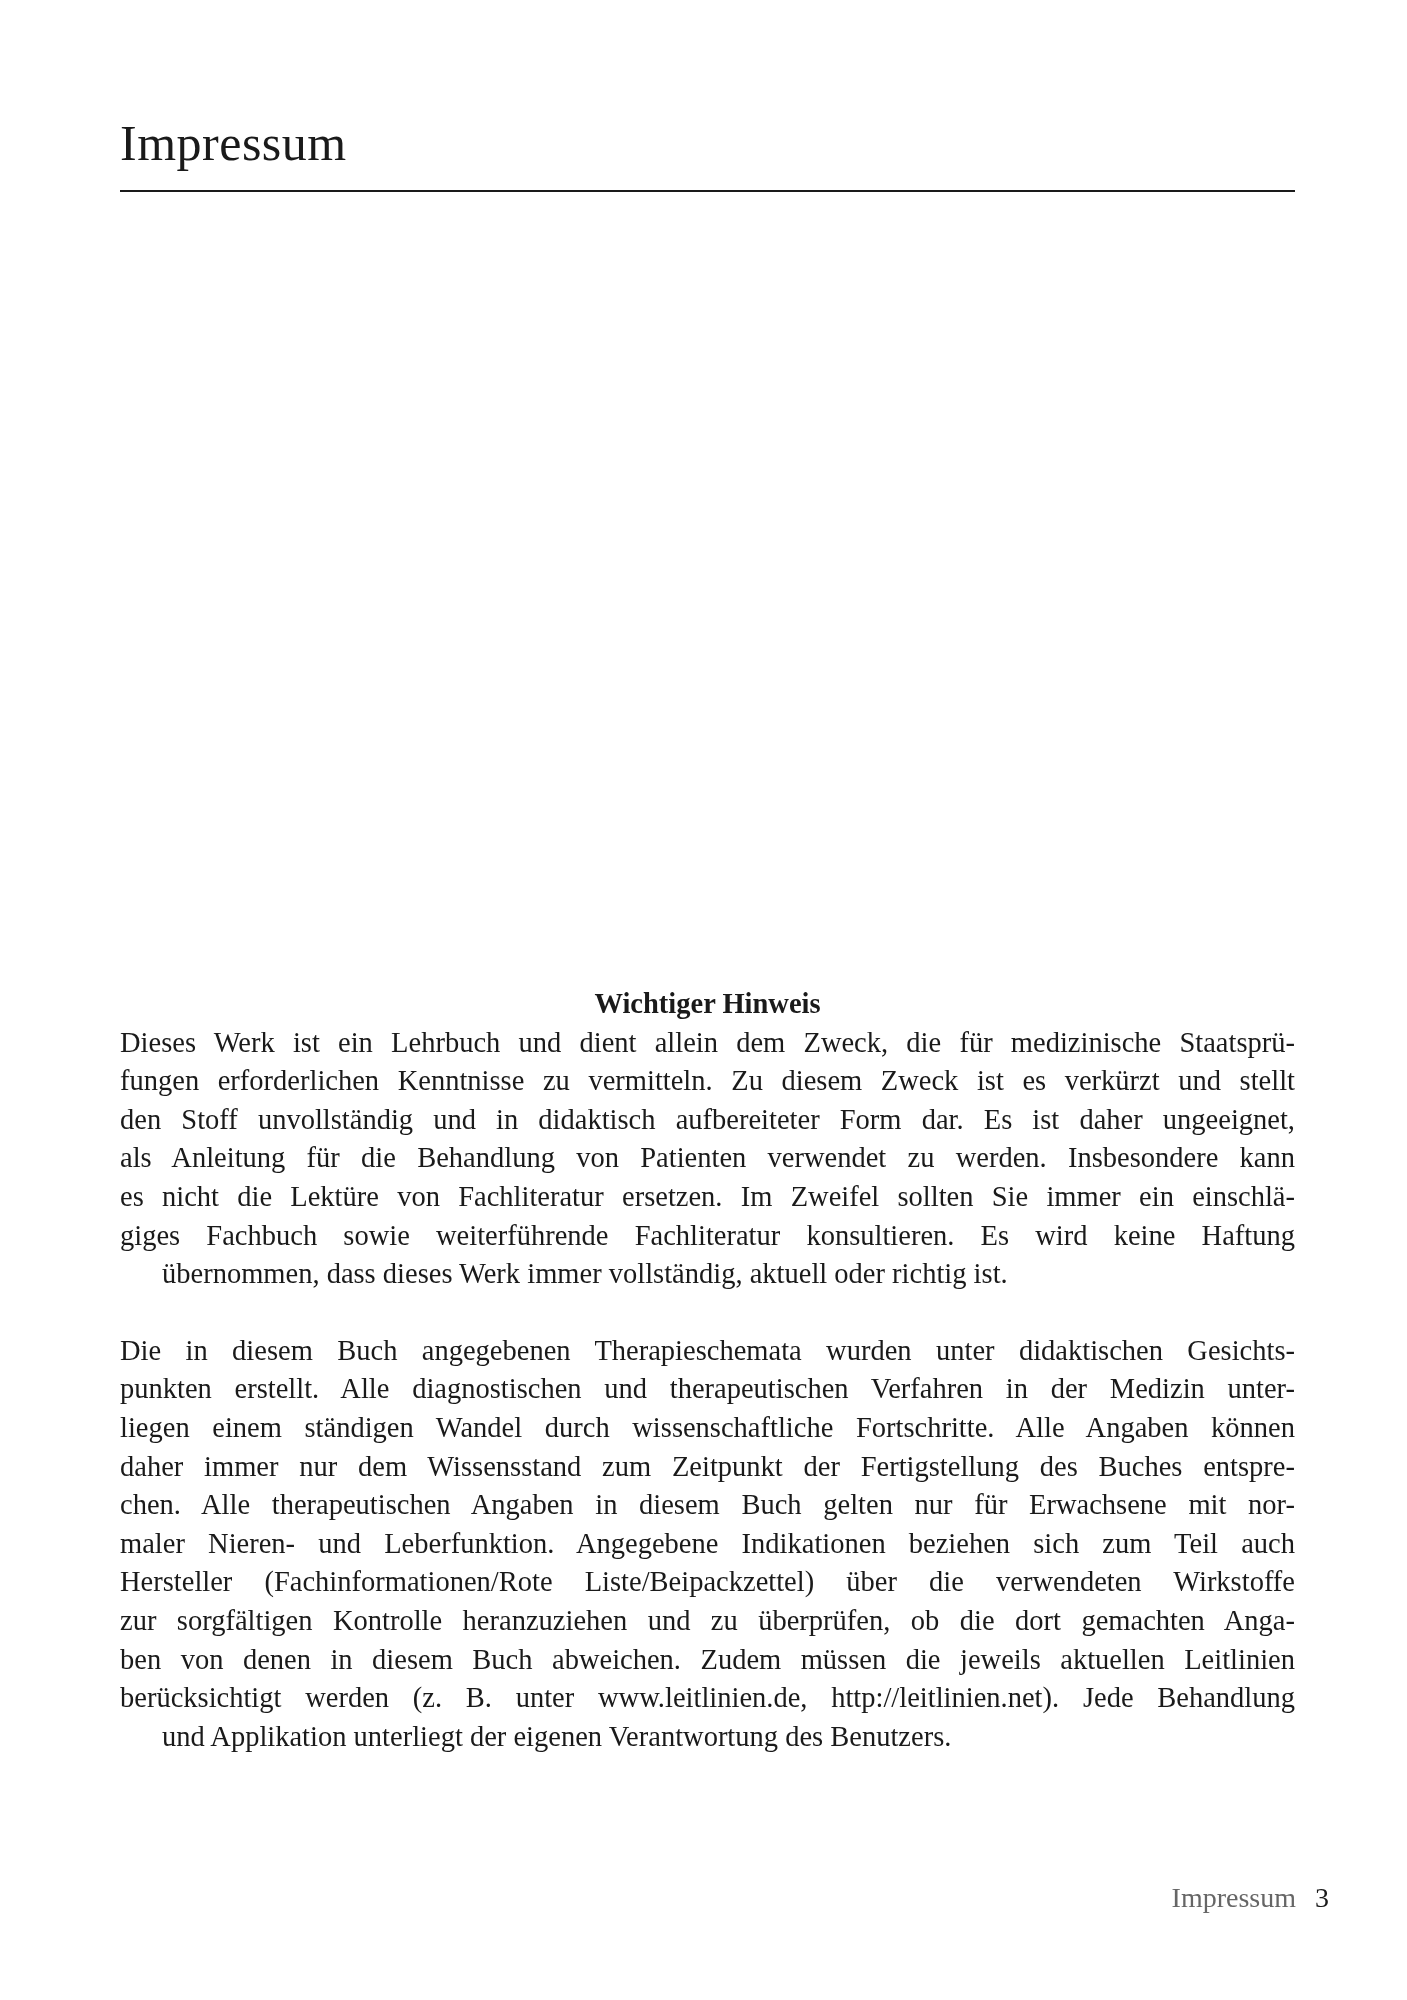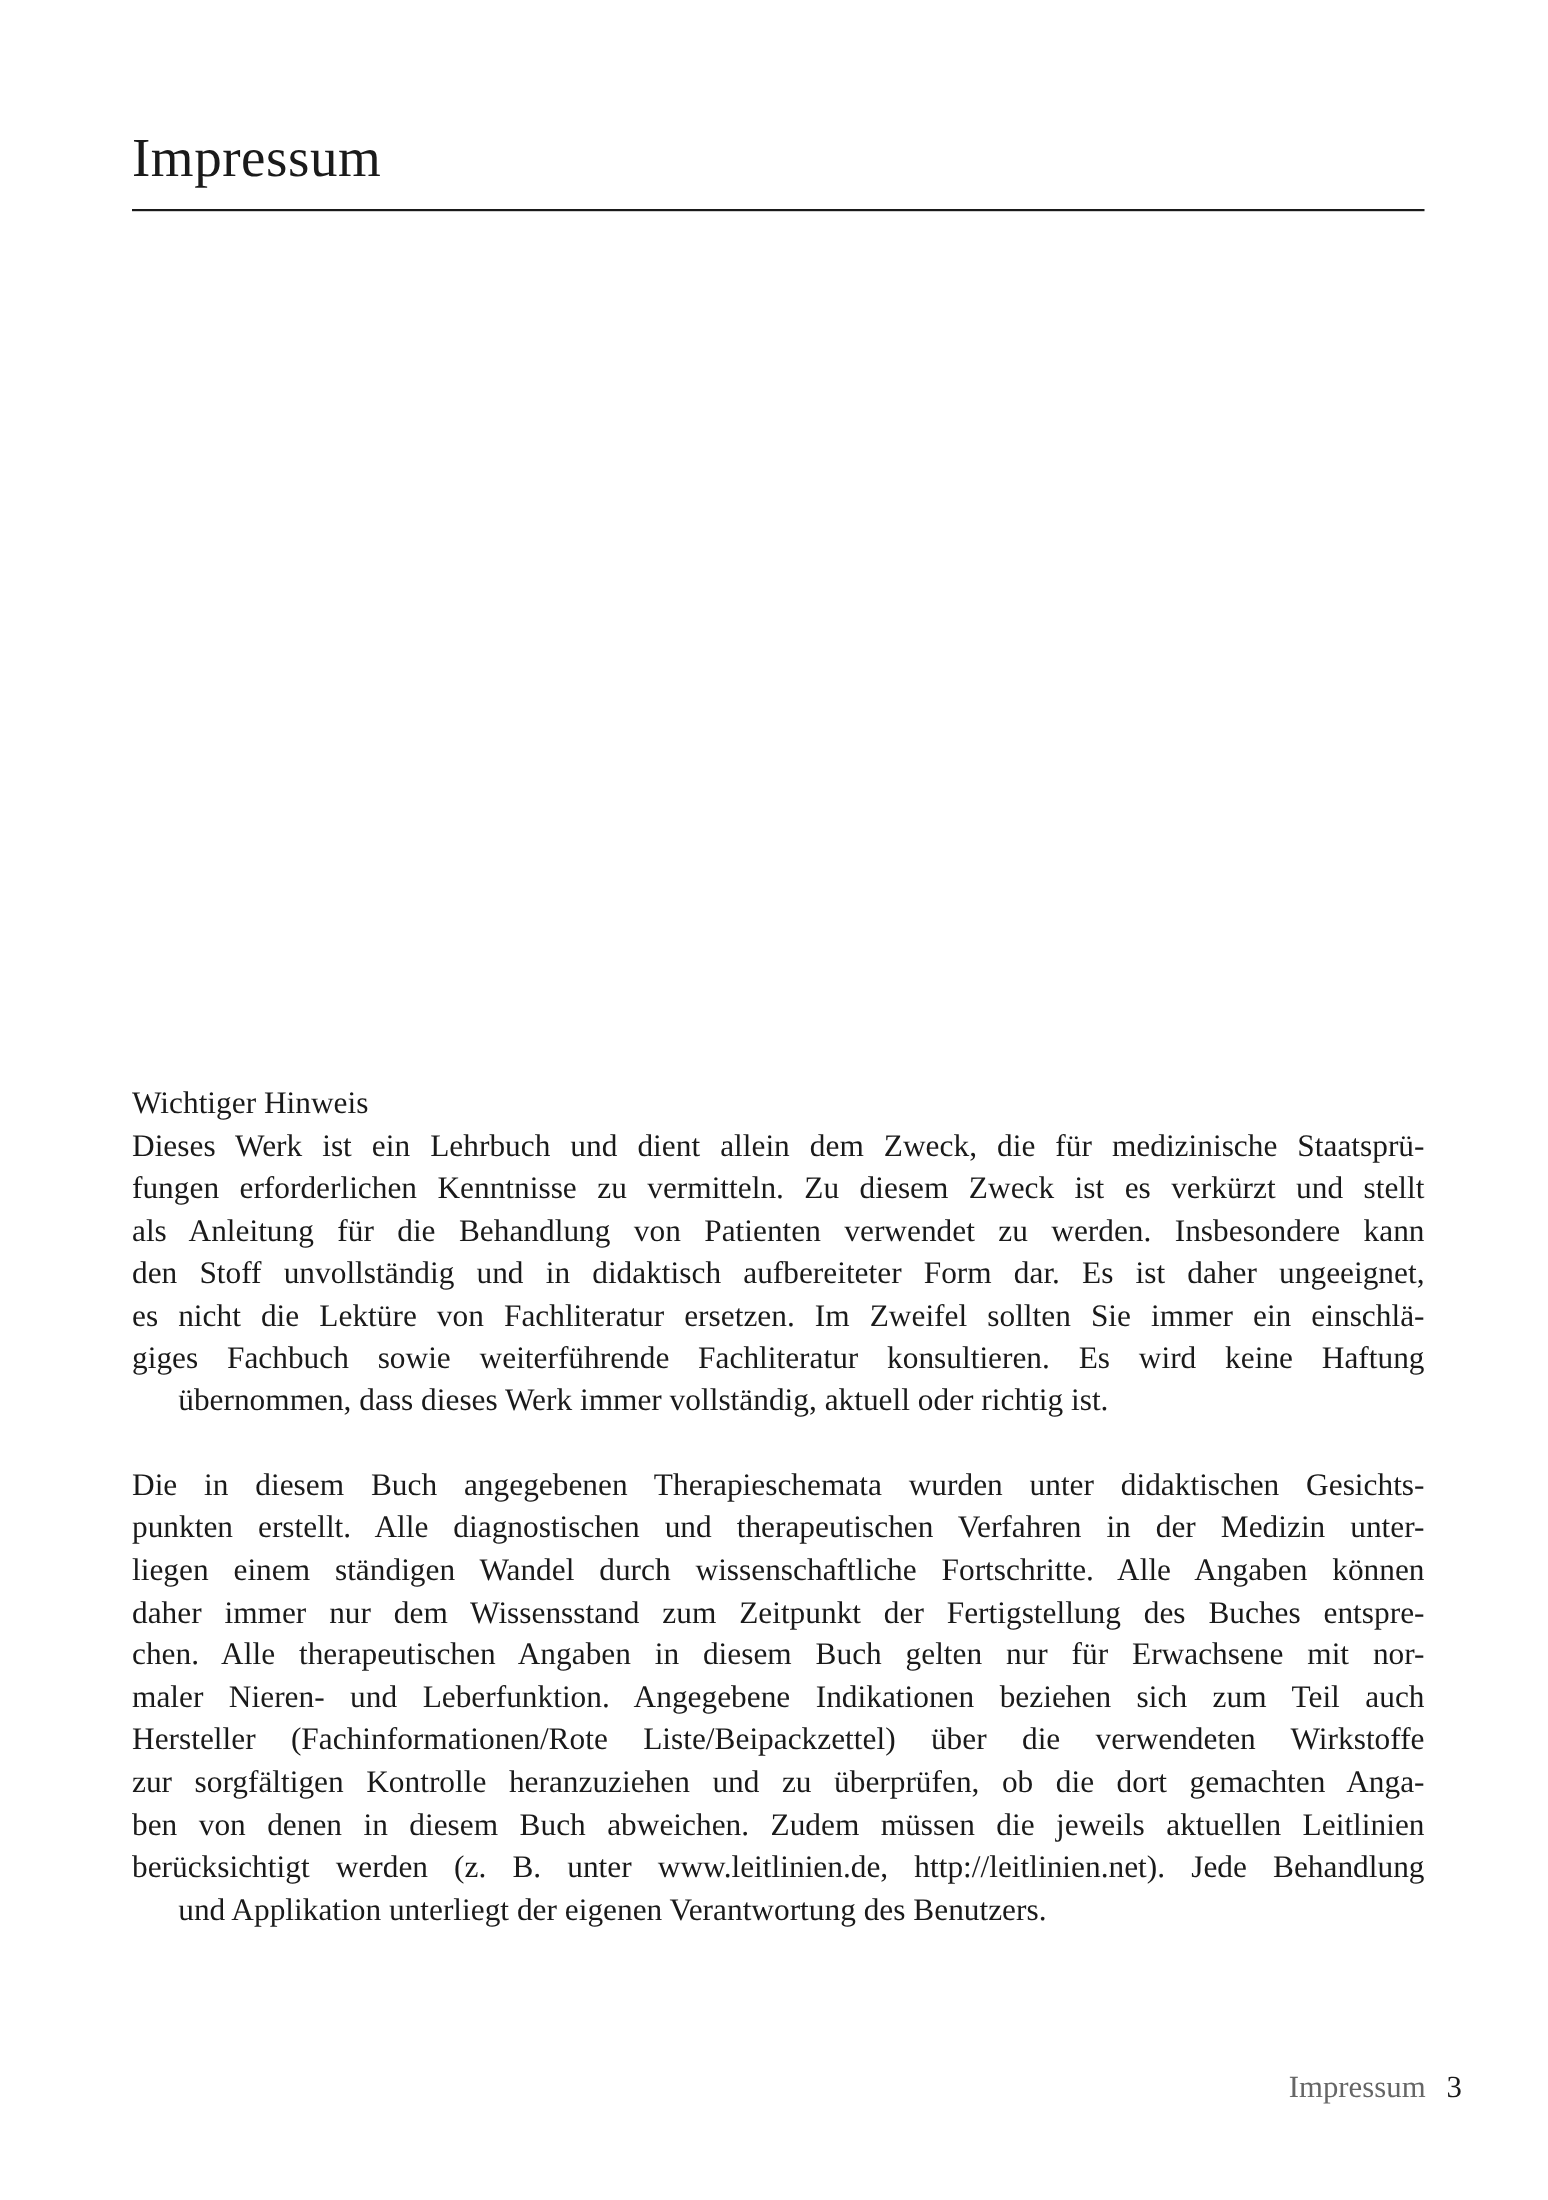--- a/index.html
+++ b/index.html
@@ -37,22 +37,23 @@
     }
     .notice {
       position: absolute;
       left: 120px;
       top: 985px;
       width: 1175px;
       font-size: 28.5px;
       line-height: 38.6px;
     }
     .notice-heading {
-      font-weight: normal;
+      font-weight: bold;
       margin: 0;
+      text-align: center;
     }
     .notice p {
       margin: 0;
       text-align: justify;
     }
     .notice .para-gap {
       height: 38px;
     }
     .line {
       display: block;
@@ -86,22 +87,22 @@
   <h1 class="page-title">Impressum</h1>
   <div class="title-rule"></div>
 </header>
 
 <section class="notice">
   <div class="notice-heading">Wichtiger Hinweis</div>
 
   <p>
     <span class="line">Dieses Werk ist ein Lehrbuch und dient allein dem Zweck, die für medizinische Staatsprü-</span>
     <span class="line">fungen erforderlichen Kenntnisse zu vermitteln. Zu diesem Zweck ist es verkürzt und stellt</span>
+    <span class="line">den Stoff unvollständig und in didaktisch aufbereiteter Form dar. Es ist daher ungeeignet,</span>
     <span class="line">als Anleitung für die Behandlung von Patienten verwendet zu werden. Insbesondere kann</span>
-    <span class="line">den Stoff unvollständig und in didaktisch aufbereiteter Form dar. Es ist daher ungeeignet,</span>
     <span class="line">es nicht die Lektüre von Fachliteratur ersetzen. Im Zweifel sollten Sie immer ein einschlä-</span>
     <span class="line">giges Fachbuch sowie weiterführende Fachliteratur konsultieren. Es wird keine Haftung</span>
     <span class="line last">übernommen, dass dieses Werk immer vollständig, aktuell oder richtig ist.</span>
   </p>
 
   <div class="para-gap"></div>
 
   <p>
     <span class="line">Die in diesem Buch angegebenen Therapieschemata wurden unter didaktischen Gesichts-</span>
     <span class="line">punkten erstellt. Alle diagnostischen und therapeutischen Verfahren in der Medizin unter-</span>

